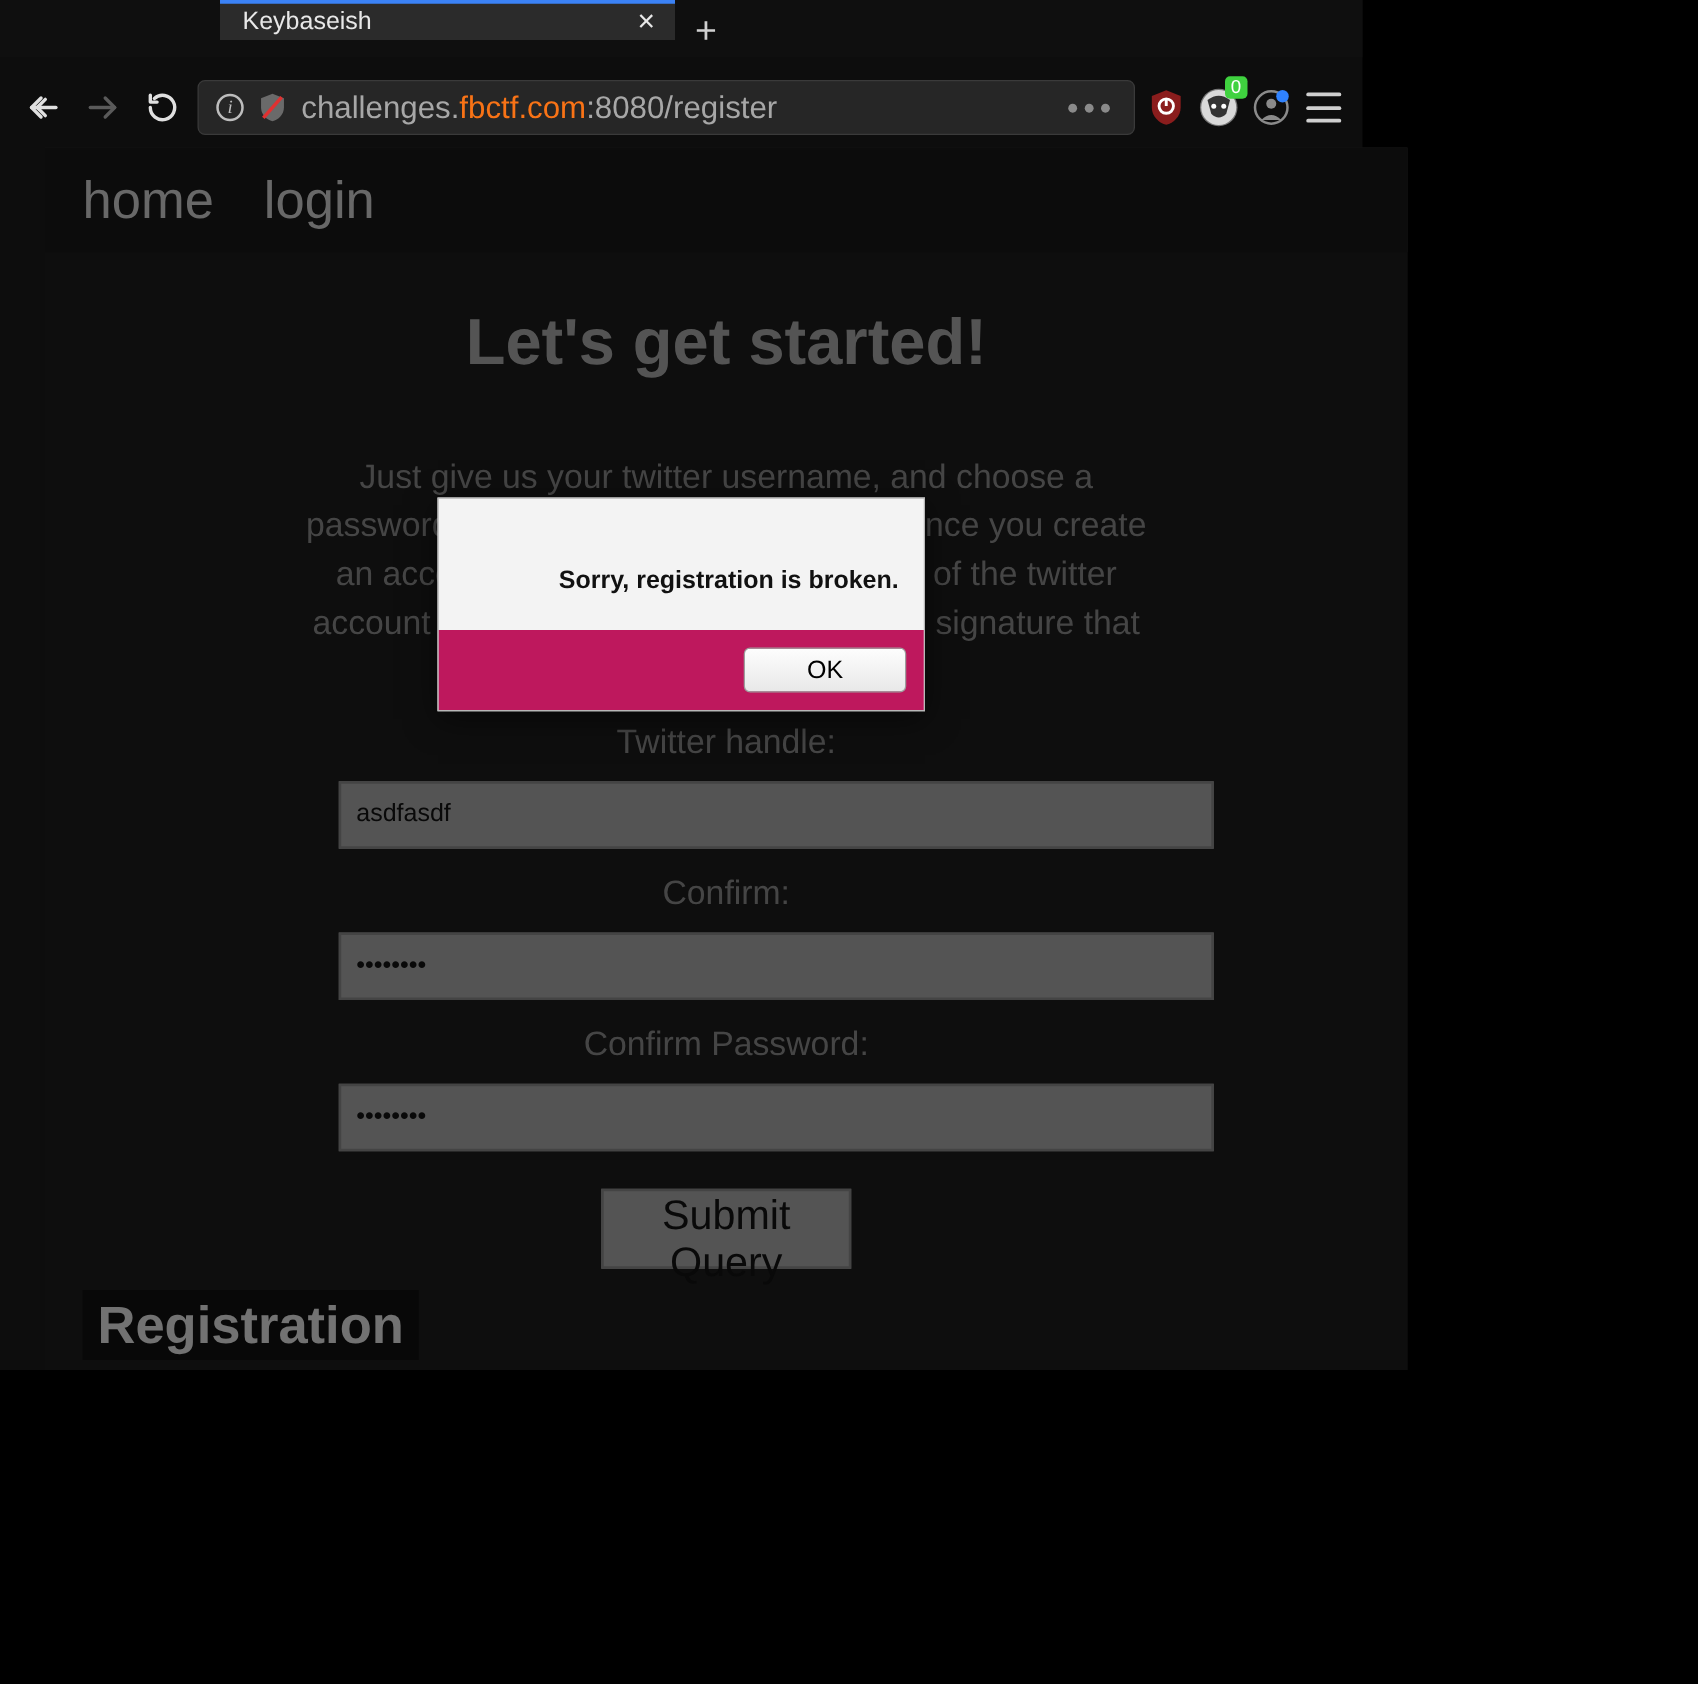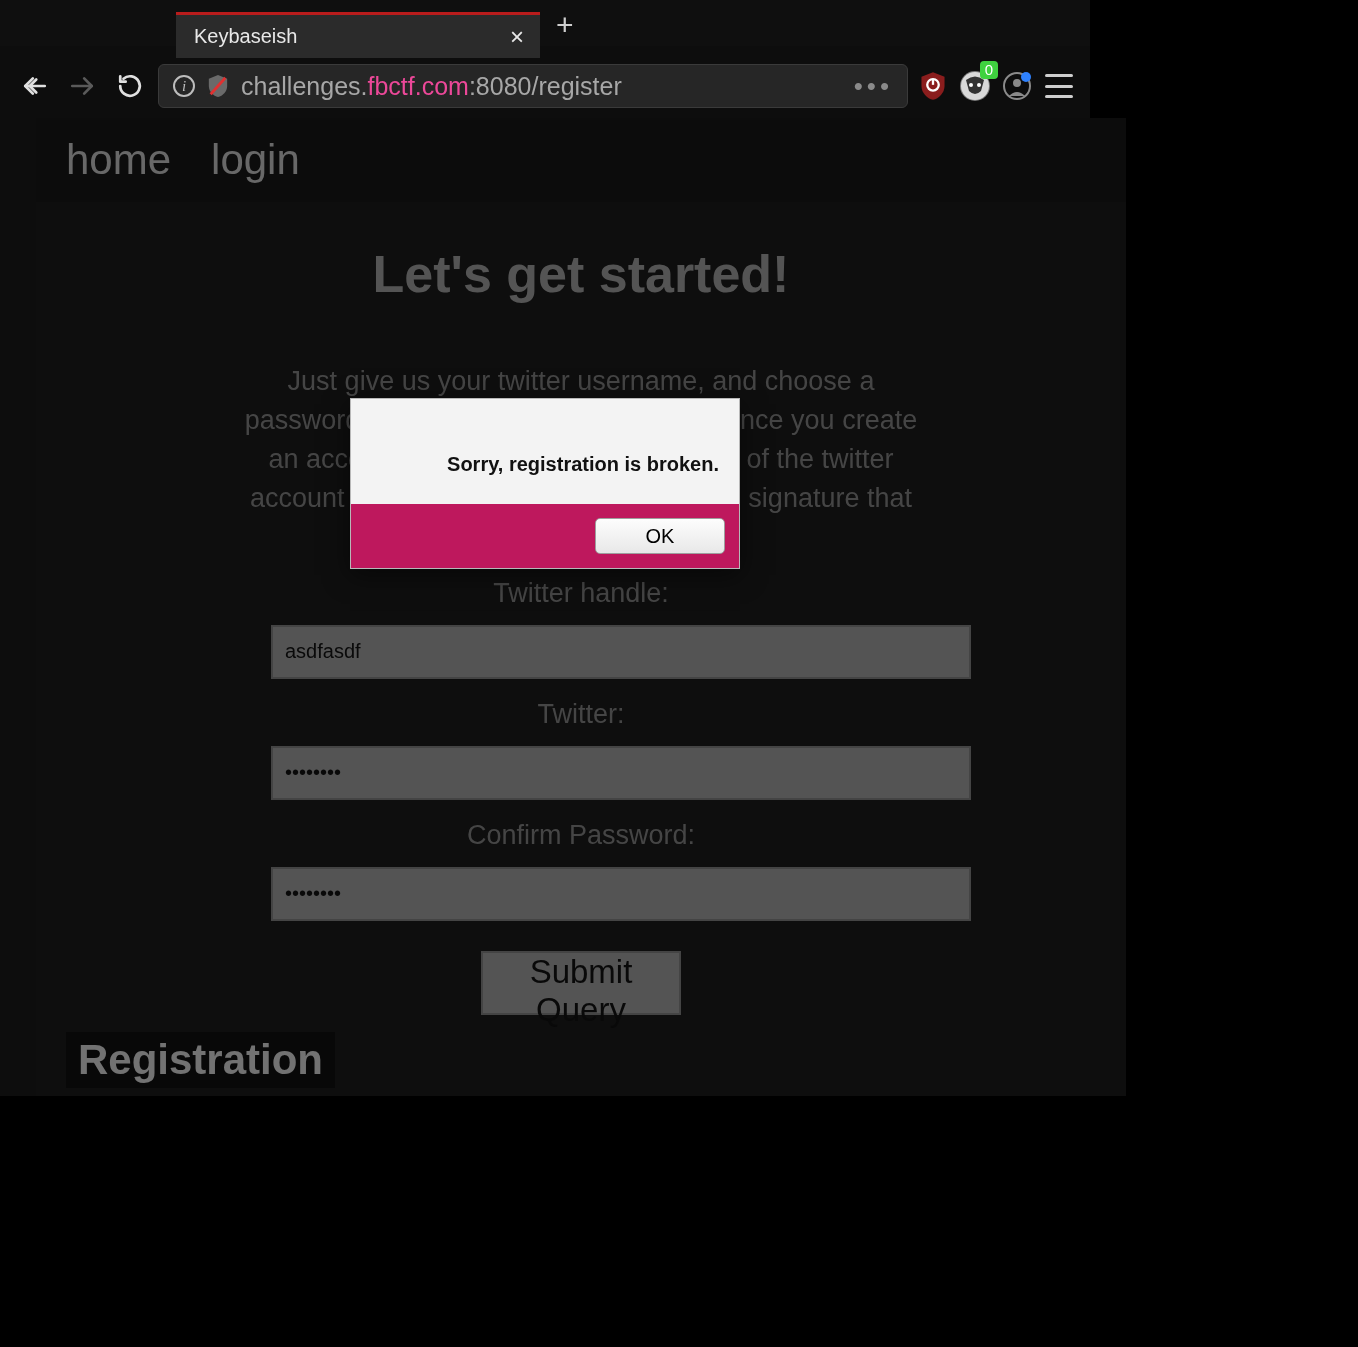--- a/index.html
+++ b/index.html
@@ -34,29 +34,29 @@
   
   .tabbar {
     position: absolute;
     top: 0; left: 0;
     width: 100%;
     height: 46px;
     background: #0f0f0f;
   }
   .tab {
     position: absolute;
-    left: 176px; top: 12px;
-    width: 364px; height: 46px;
+    left: 176px; top: 0;
+    width: 364px; height: 32px;
     background: #2b2b2b;
     display: flex;
     align-items: center;
     padding: 0 18px;
     color: #e8e8e8;
     font-size: 20px;
-    border-top: 3px solid #b91c1c;
+    border-top: 3px solid #3b82f6;
   }
   .tab .close {
     position: absolute;
     right: 16px; top: 50%;
     transform: translateY(-50%);
     color: #e8e8e8;
     font-size: 24px;
     line-height: 1;
   }
   .newtab {
@@ -105,21 +105,21 @@
     border-radius: 50%;
     display: flex; align-items: center; justify-content: center;
     font-size: 15px;
     font-style: italic;
     font-family: Georgia, serif;
   }
   .url-shield {
     width: 22px; height: 24px;
   }
   .urltext { white-space: nowrap; overflow: hidden; }
-  .urltext .host { color: #ec4899; }
+  .urltext .host { color: #f97316; }
   .urldots {
     color: #8a8a8a;
     font-size: 26px;
     letter-spacing: 4px;
     margin-left: auto;
   }
   .ext {
     width: 34px; height: 34px;
     display: flex; align-items: center; justify-content: center;
     position: relative;
@@ -365,21 +365,21 @@
       <a>home</a>
       <a>login</a>
     </div>
 
     <h1 class="headline">Let's get started!</h1>
     <p class="intro">Just give us your twitter username, and choose a password to create an account with us. Once you create an account, you'll verify your ownership of the twitter account by posting an unforgeable digital signature that you own the account.</p>
 
     <div class="form">
       <label>Twitter handle:</label>
       <input type="text" value="asdfasdf" style="">
-      <label>Twitter:</label>
+      <label>Confirm:</label>
       <input type="text" value="••••••••" style="">
       <label>Confirm Password:</label>
       <input type="text" value="••••••••" style="">
       <div><button class="submit">Submit Query</button></div>
     </div>
 
     <div class="footer-title">Registration</div>
   </div>
 
   <div class="modal">

